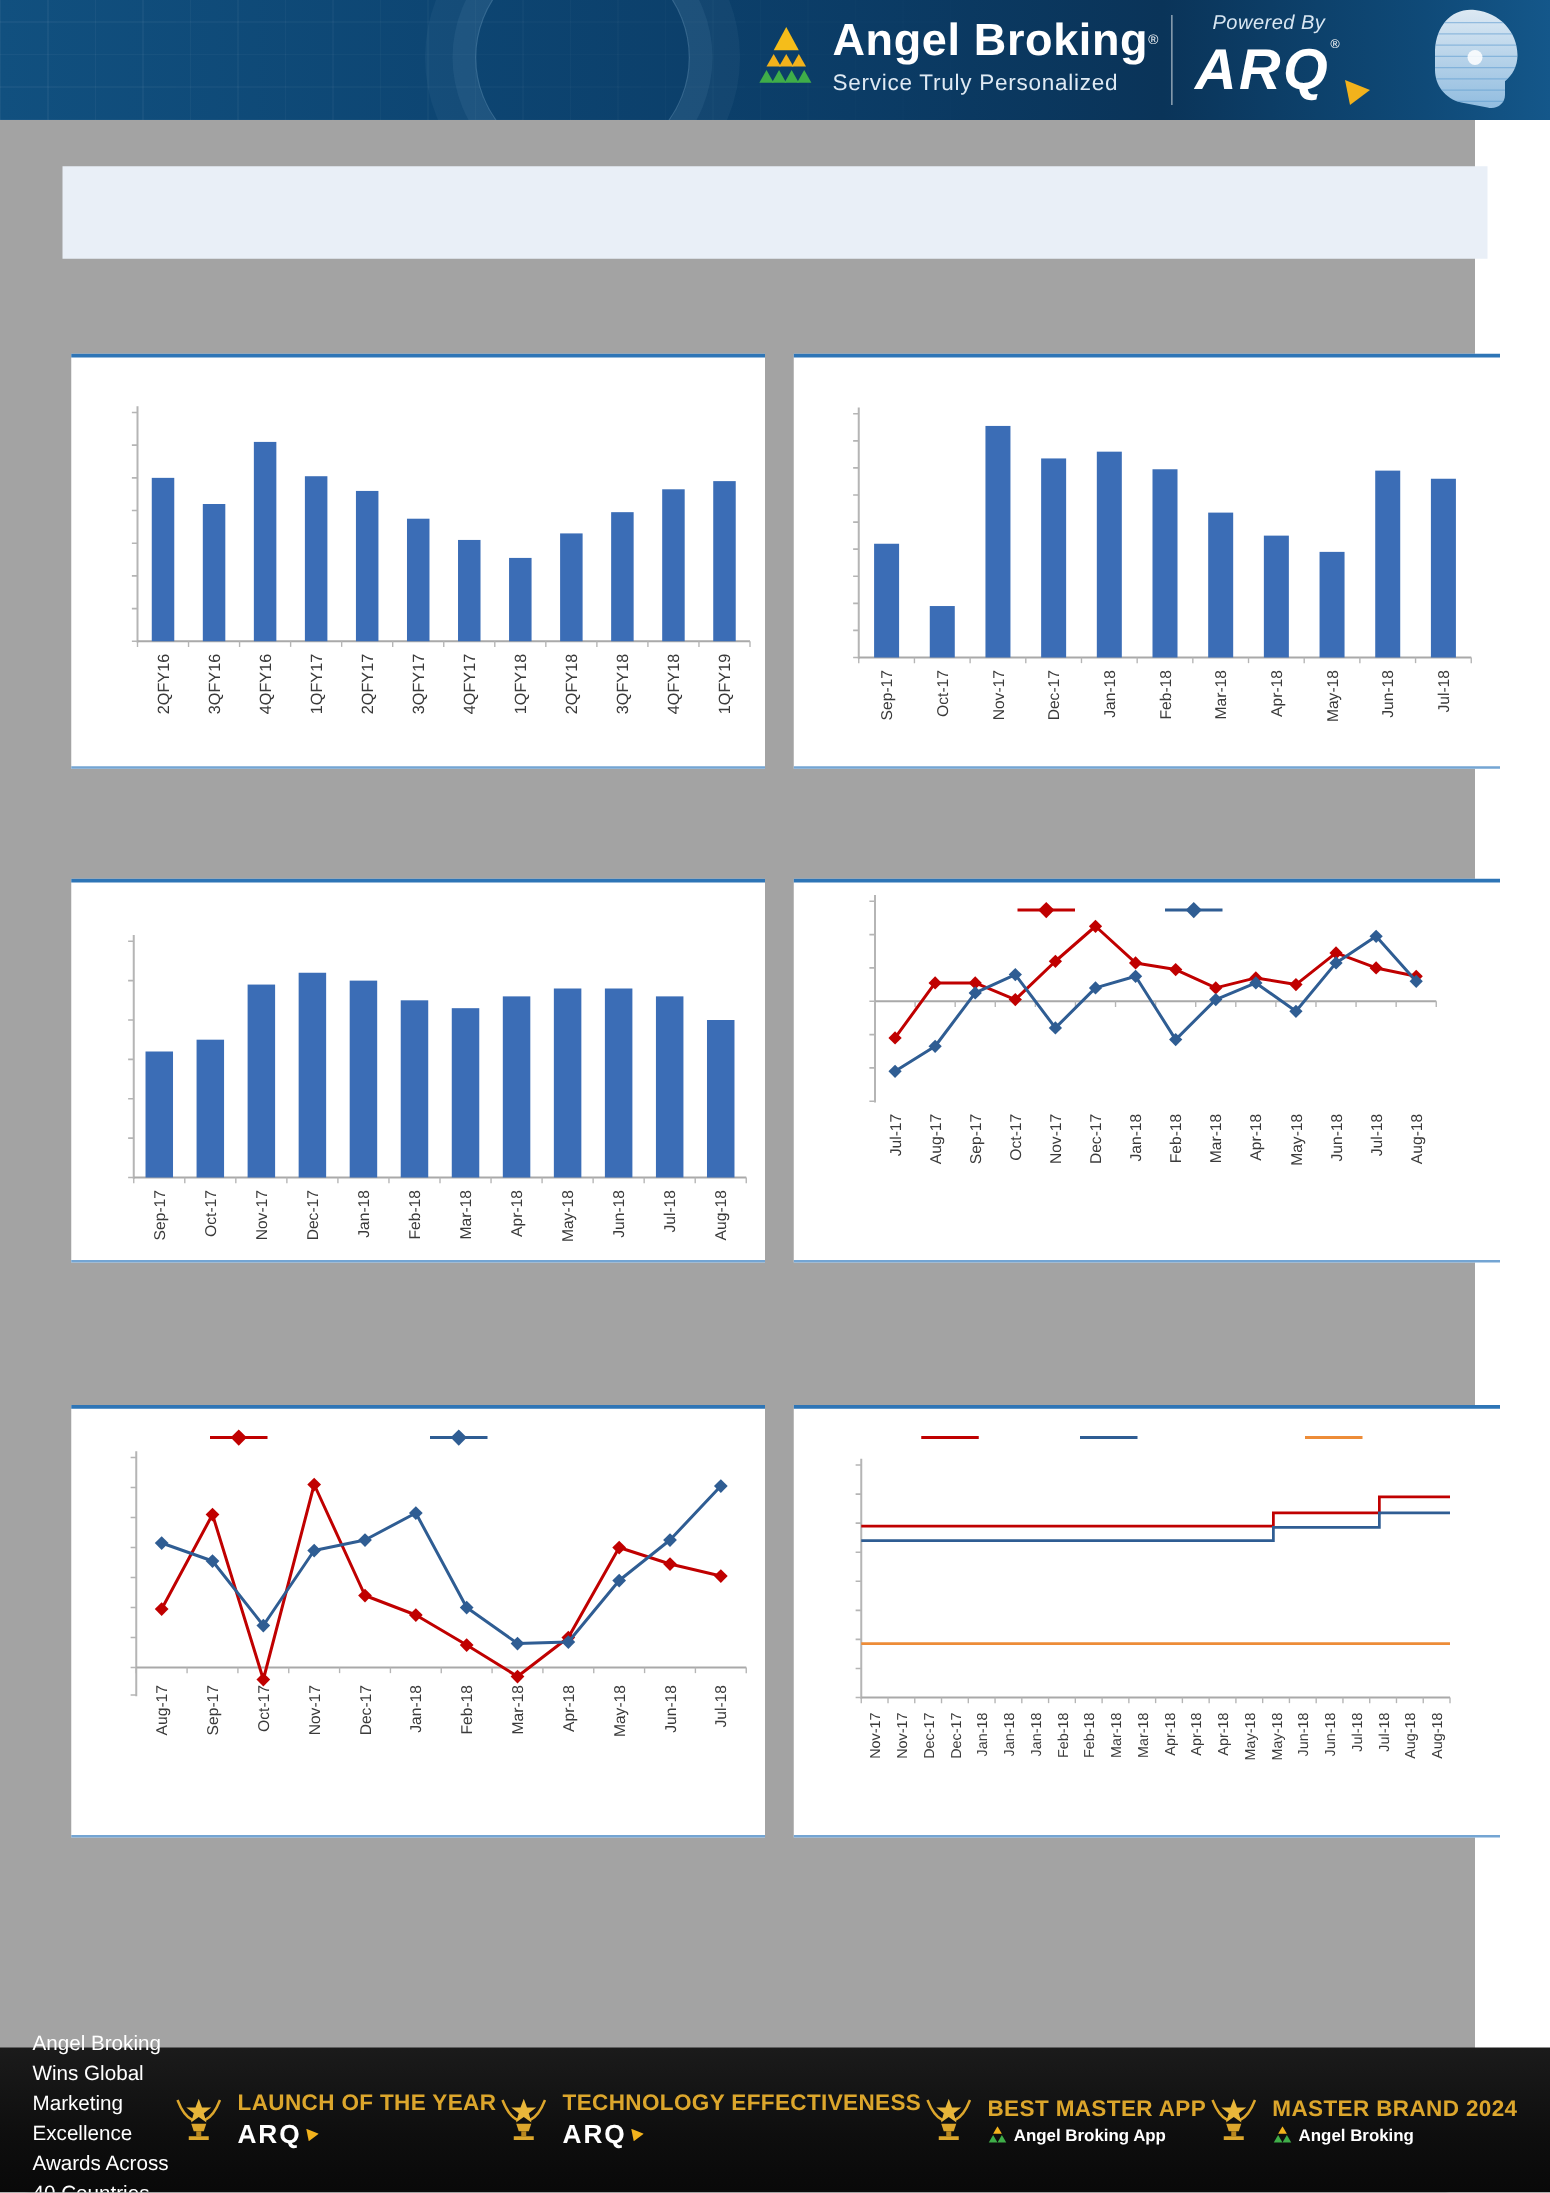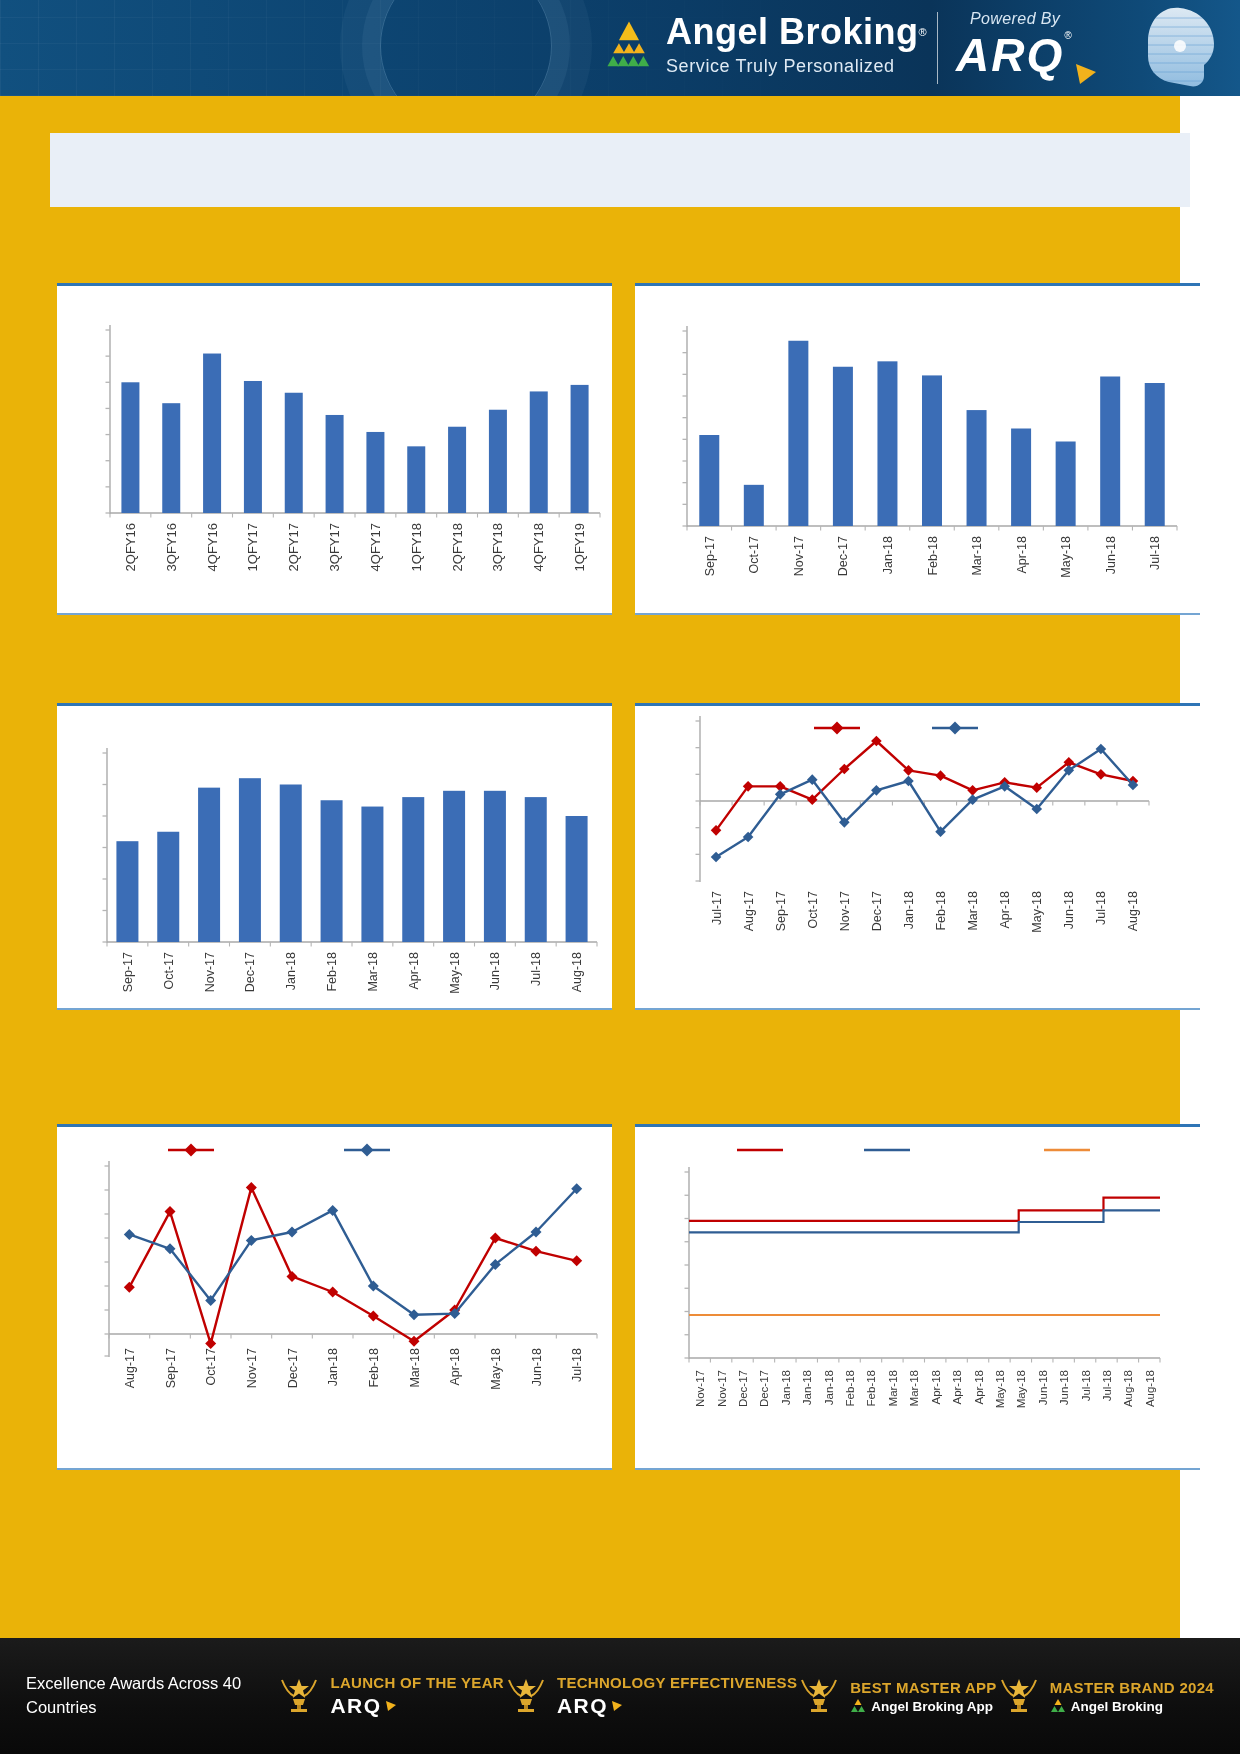--- a/index.html
+++ b/index.html
@@ -1,18 +1,18 @@
 <!DOCTYPE html>
 <html><head>
 <meta charset="utf-8">
 <style>
   html,body{margin:0;padding:0;background:#ffffff;}
   body{width:1240px;height:1754px;position:relative;overflow:hidden;
        font-family:"Liberation Sans",sans-serif;}
-  .page{position:absolute;inset:0;width:1180px;height:1754px;background:#eab308;border-radius:24px;}
+  .page{position:absolute;inset:0;width:1180px;height:1754px;background:#a3a3a3;border-radius:24px;}
 
   
   .header{position:absolute;left:0;top:0;width:1240px;height:96px;
     background:linear-gradient(90deg,#11507f 0%,#0d4572 30%,#0b3c66 55%,#0a3459 75%,#0f4a78 92%,#14578a 100%);
     overflow:hidden;}
   .header::before{content:"";position:absolute;inset:0;
     background:
       repeating-linear-gradient(90deg,rgba(255,255,255,.045) 0 1px,transparent 1px 38px),
       repeating-linear-gradient(0deg,rgba(255,255,255,.04) 0 1px,transparent 1px 26px);
     -webkit-mask-image:linear-gradient(90deg,#000 0%,rgba(0,0,0,.4) 45%,transparent 70%);
@@ -43,21 +43,21 @@
   svg text{font-family:"Liberation Sans",sans-serif;}
 
   
   .footer{position:absolute;left:0;top:1638px;width:1240px;height:116px;
     background:linear-gradient(180deg,#1b1b1b 0%,#0e0e0e 60%,#090909 100%);
     display:flex;align-items:center;justify-content:space-between;
     padding:0 26px;box-sizing:border-box;}
   .awards-headline{color:#ffffff;font-size:16.5px;line-height:1.45;font-weight:400;max-width:300px;}
   .award{display:flex;align-items:center;}
   .trophy{width:44px;height:40px;margin-right:9px;flex:0 0 auto;}
-  .award-title{color:#dca62c;font-size:15px;font-weight:bold;letter-spacing:.3px;white-space:nowrap;}
+  .award-title{color:#dca62c;font-size:18px;font-weight:bold;letter-spacing:.3px;white-space:nowrap;}
   .award-sub{margin-top:3px;display:flex;align-items:center;color:#ffffff;}
   .award-sub .arq-mini{font-size:21px;font-weight:800;letter-spacing:1.5px;color:#ffffff;}
   .award-sub .mini-arrow{margin-left:3px;}
   .award-sub .brand-mini{font-size:13.5px;font-weight:bold;color:#ffffff;margin-left:5px;white-space:nowrap;}
 </style>
 </head>
 <body>
 
 <div class="page">
 
@@ -474,20 +474,21 @@
           <text transform="translate(497.3863636363636 243) rotate(-90)" text-anchor="end" font-size="11.5" fill="#3a3a3a">Aug-18</text>
           <text transform="translate(518.7954545454545 243) rotate(-90)" text-anchor="end" font-size="11.5" fill="#3a3a3a">Aug-18</text>
           <line x1="102" x2="148" y1="23" y2="23" stroke="#c00000" stroke-width="2.5"></line>
           <line x1="229" x2="275" y1="23" y2="23" stroke="#2f5d93" stroke-width="2.5"></line>
           <line x1="409" x2="455" y1="23" y2="23" stroke="#ed8c38" stroke-width="2.5"></line>
         </svg></div>
   </div>
 
   <footer class="footer">
     <div class="awards-headline">
+      <div>Angel Broking Wins Global Marketing</div>
       <div>Excellence Awards Across 40 Countries</div>
     </div>
 
     <div class="award">
       <svg class="trophy" viewBox="0 0 44 38">
         <path d="M5 3 Q10 16 17 19" stroke="#dca62c" stroke-width="2" fill="none"></path>
         <path d="M39 3 Q34 16 27 19" stroke="#dca62c" stroke-width="2" fill="none"></path>
         <polygon points="22,2 24.6,9 32,9 26,13.6 28.2,21 22,16.6 15.8,21 18,13.6 12,9 19.4,9" fill="#e8b63a"></polygon>
         <path d="M16 22 L28 22 L26 28 L18 28 Z" fill="#dca62c"></path>
         <rect x="20" y="28" width="4" height="4" fill="#b9871f"></rect>

